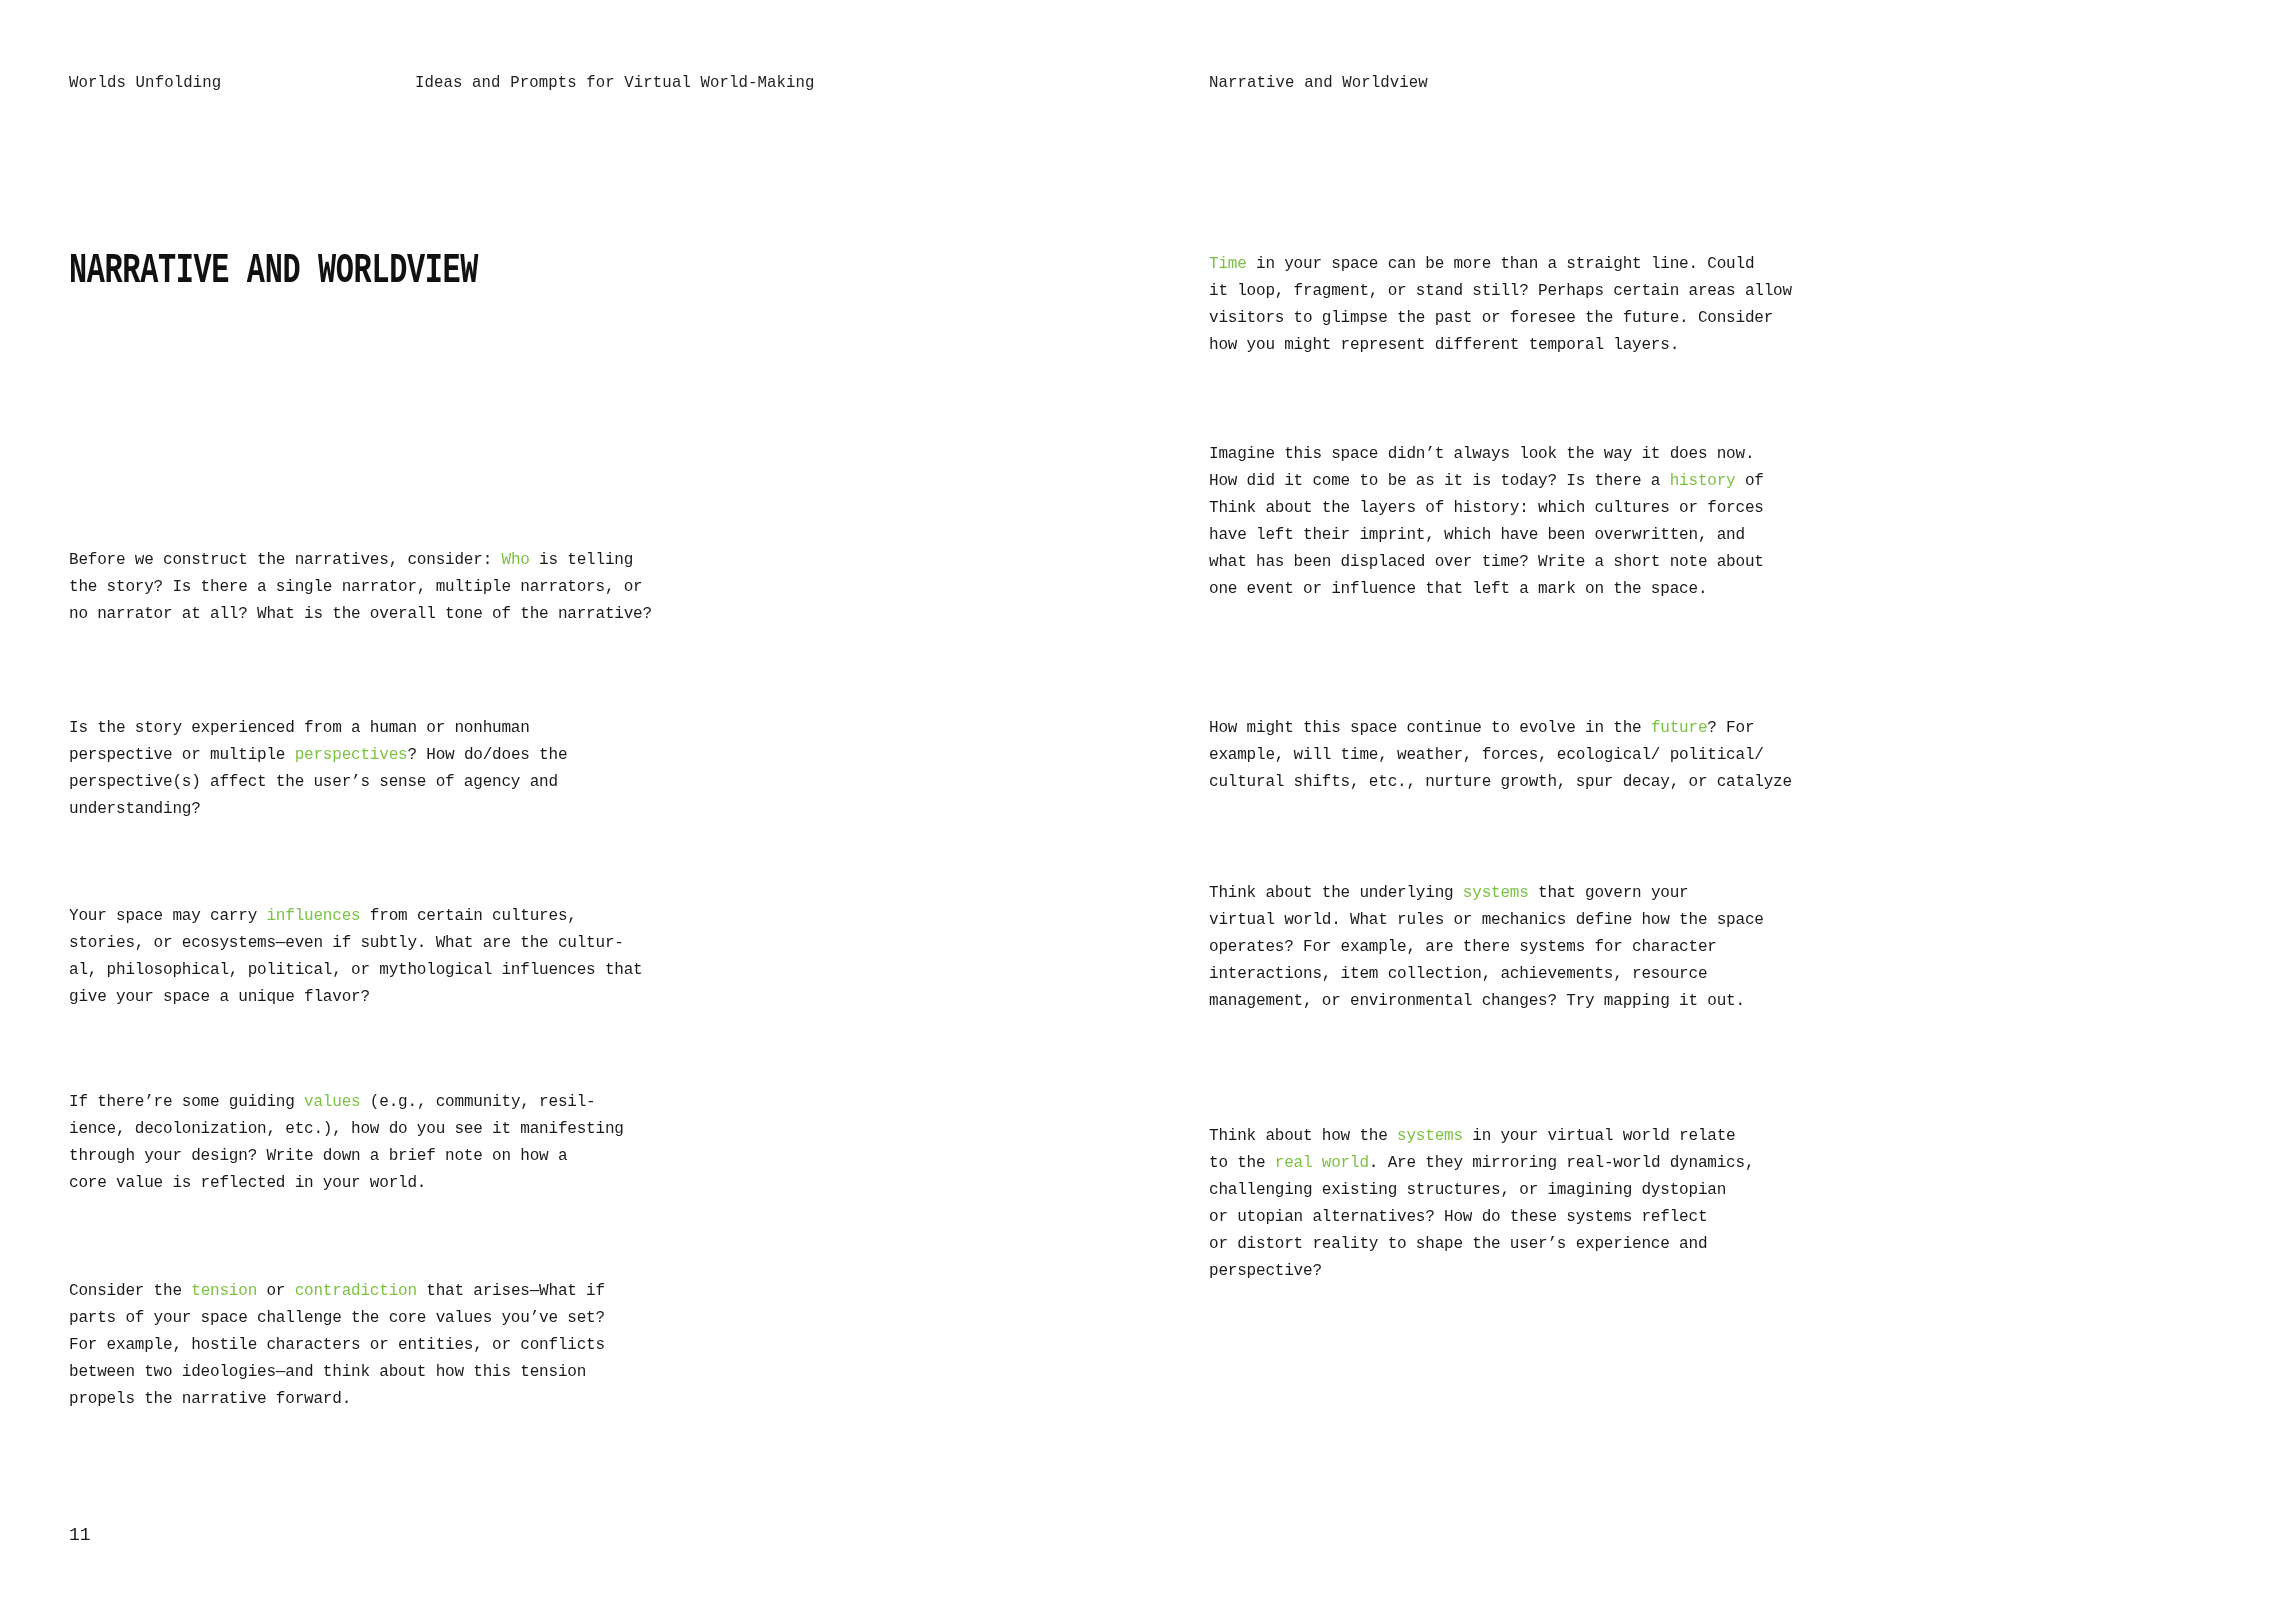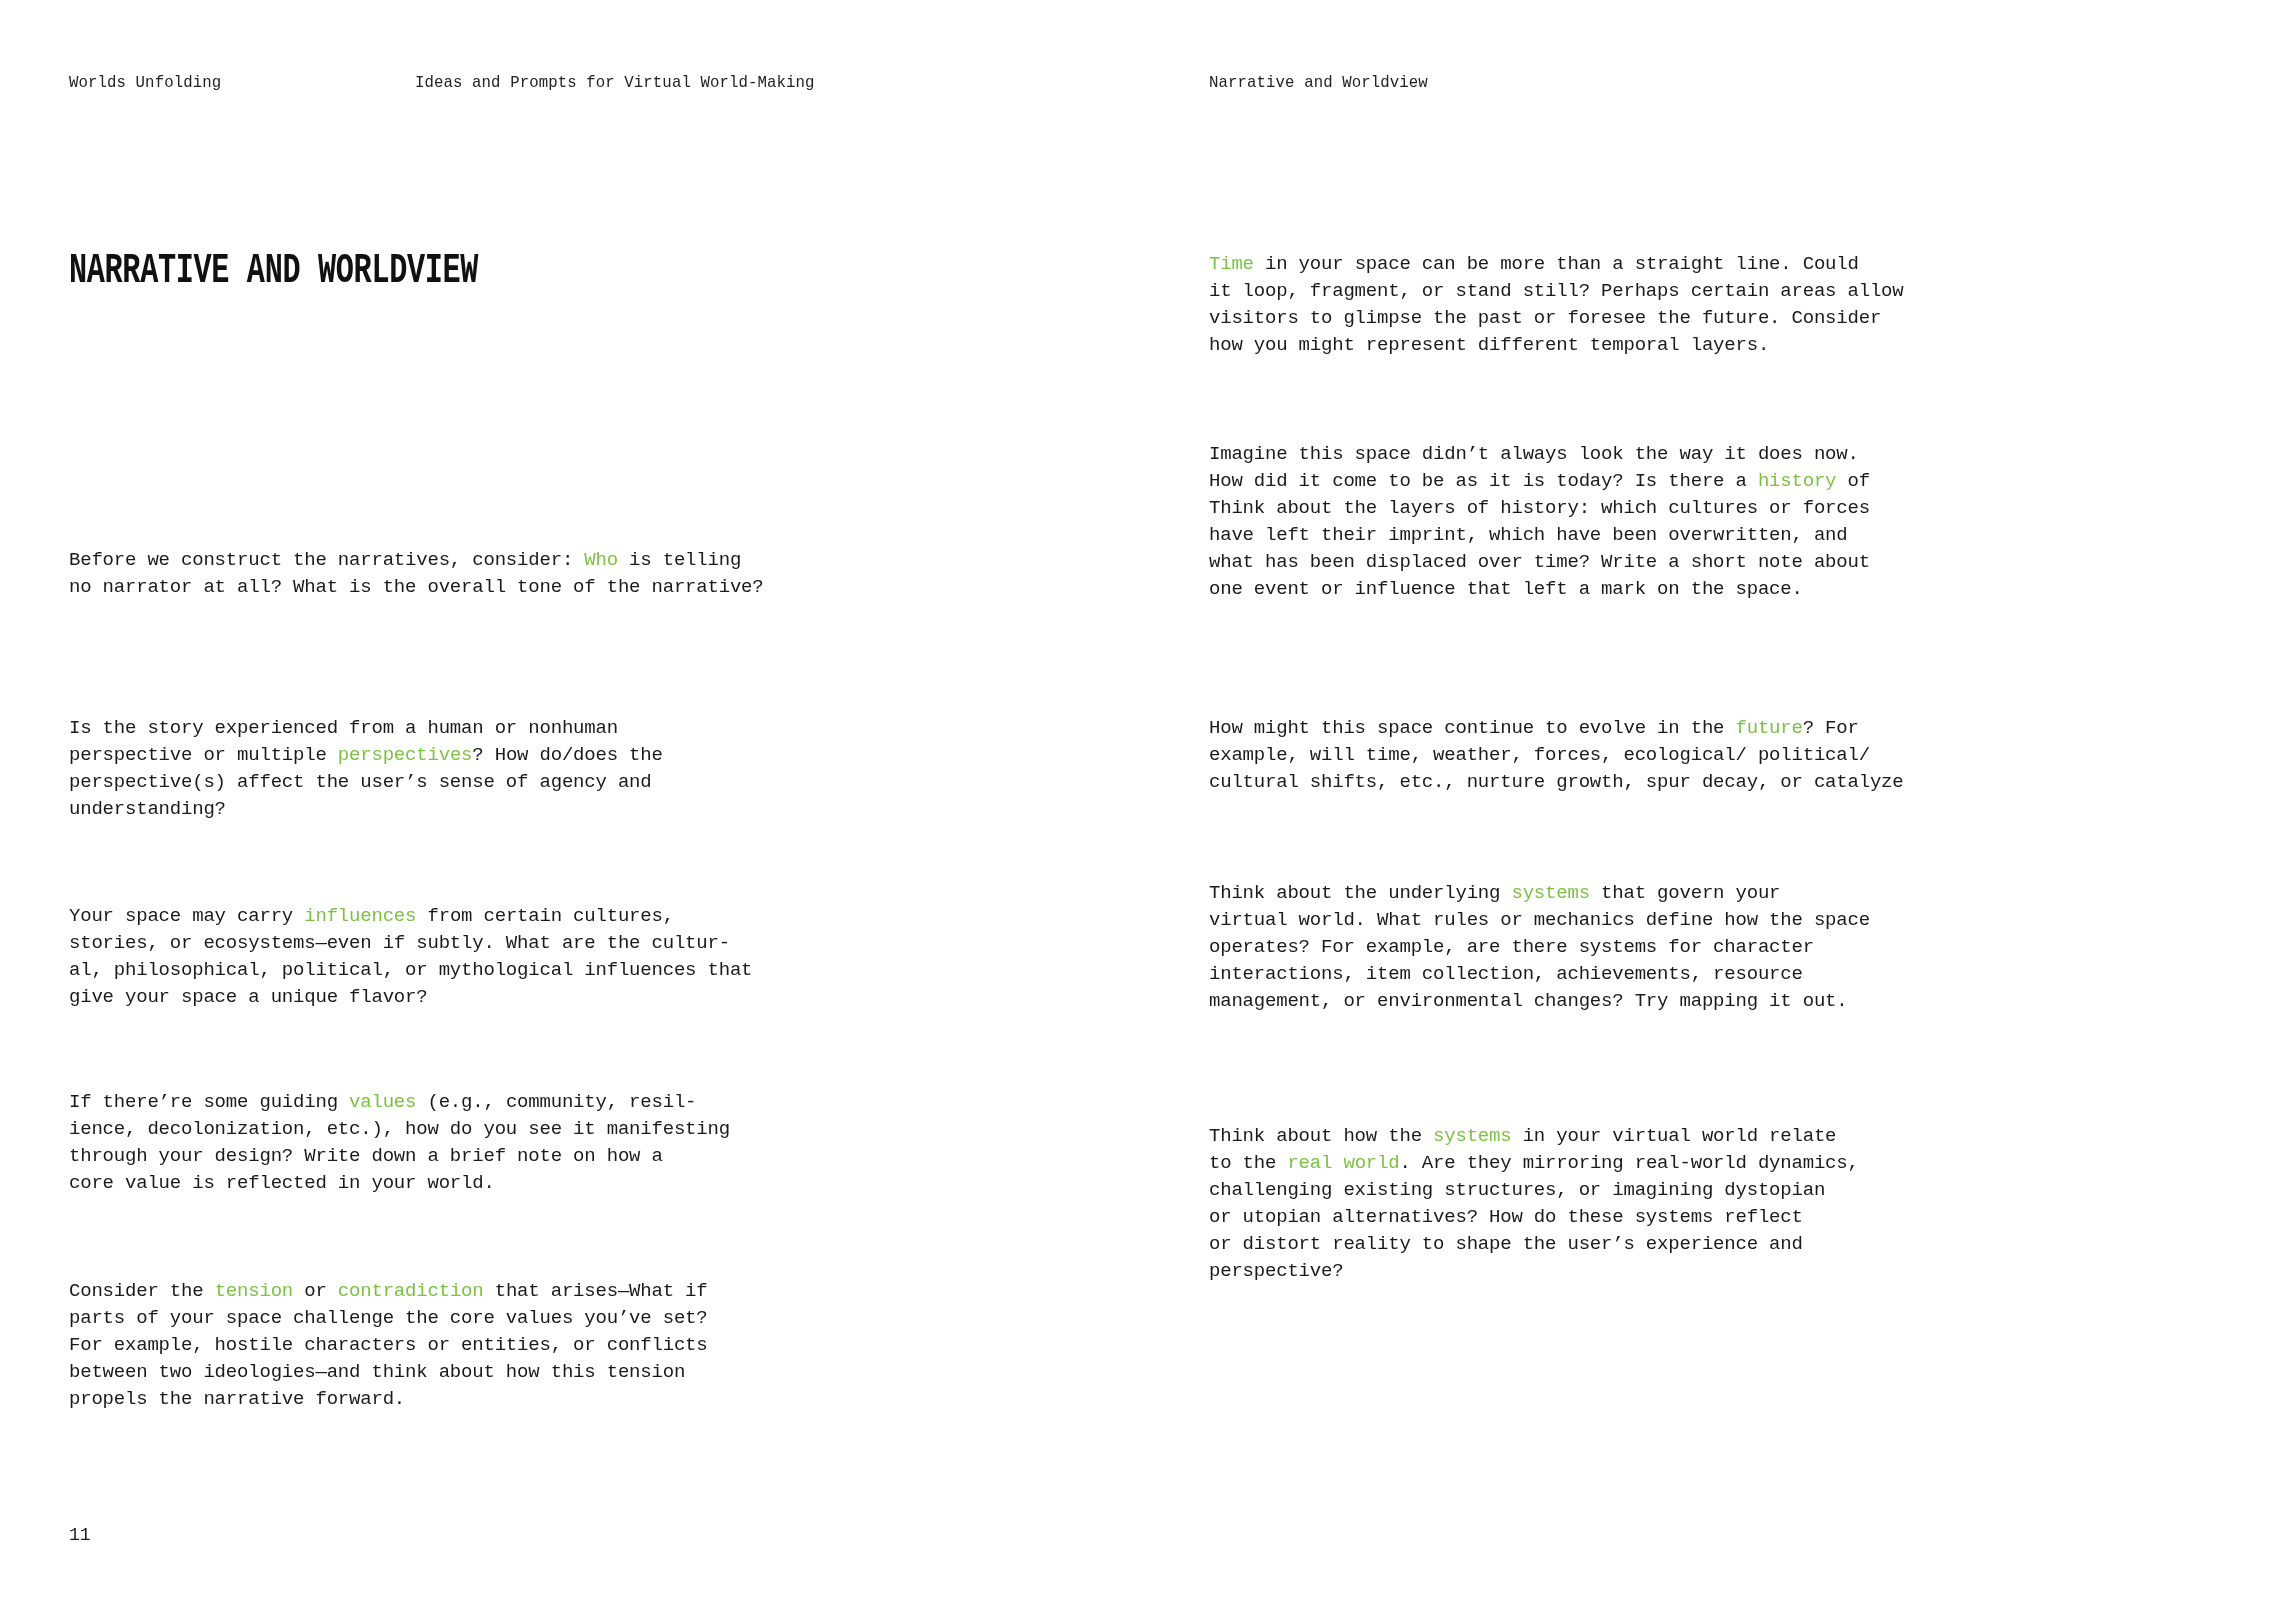--- a/index.html
+++ b/index.html
@@ -32,21 +32,21 @@
     font-weight: 700;
     letter-spacing: -0.5px;
     color: #111111;
     transform: scaleX(0.72);
     transform-origin: left top;
     white-space: nowrap;
   }
 
   .para {
     position: absolute;
-    font-size: 19px;
+    font-size: 16px;
     line-height: 27px;
     letter-spacing: -0.2px;
     color: #1a1a1a;
   }
   .para .line { white-space: nowrap; }
   .para .hl { color: var(--accent, #7CC242); }
 
   .col-left  { left: 69px; }
   .col-right { left: 1209px; }
 
@@ -65,20 +65,21 @@
 <div class="page" style="--accent: #7CC242;">
 
   <div class="runninghead rh-left">Worlds Unfolding</div>
   <div class="runninghead rh-center">Ideas and Prompts for Virtual World-Making</div>
   <div class="runninghead rh-right">Narrative and Worldview</div>
 
   <div class="chapter-title">NARRATIVE AND WORLDVIEW</div>
 
   <div class="para col-left" style="top:547px">
       <div class="line"><span class="">Before we construct the narratives, consider: </span><span class="hl">Who</span><span class=""> is telling</span></div>
+      <div class="line"><span class="">the story? Is there a single narrator, multiple narrators, or</span></div>
       <div class="line"><span class="">no narrator at all? What is the overall tone of the narrative?</span></div>
     </div>
   <div class="para col-left" style="top:715px">
       <div class="line"><span class="">Is the story experienced from a human or nonhuman</span></div>
       <div class="line"><span class="">perspective or multiple </span><span class="hl">perspectives</span><span class="">? How do/does the</span></div>
       <div class="line"><span class="">perspective(s) affect the user’s sense of agency and</span></div>
       <div class="line"><span class="">understanding?</span></div>
     </div>
   <div class="para col-left" style="top:903px">
       <div class="line"><span class="">Your space may carry </span><span class="hl">influences</span><span class=""> from certain cultures,</span></div>

